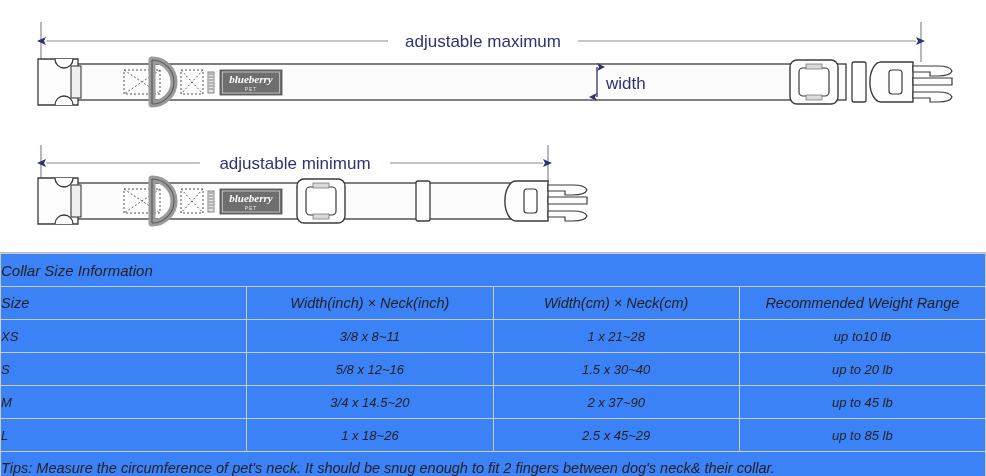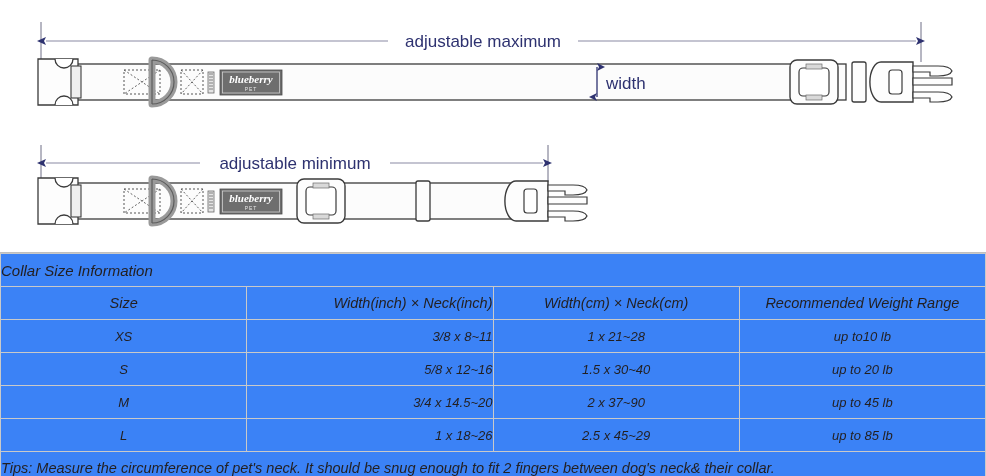--- a/index.html
+++ b/index.html
@@ -69,22 +69,22 @@
   }
   td.tips-cell {
     text-align: left;
     padding-left: 12px;
     height: 36px;
     font-size: 14.5px;
     border-left: none;
     border-right: none;
     border-bottom: none;
   }
-  td.col-size    { width: 88px;  text-align: center; border-left: none; }
-  td.col-inch    { width: 305px; text-align: right; }
+  td.col-size    { width: 88px;  text-align: left; border-left: none; }
+  td.col-inch    { width: 305px; text-align: center; }
   td.col-cm      { width: 307px; text-align: center; }
   td.col-weight  { width: 286px; text-align: center; border-right: none; border-radius: 7px; }
   tr.header-row td { font-size: 14.5px; }
   tr.data-row td   { font-size: 13px; }
 </style>
 </head>
 <body>
 
 <div id="page">
 

